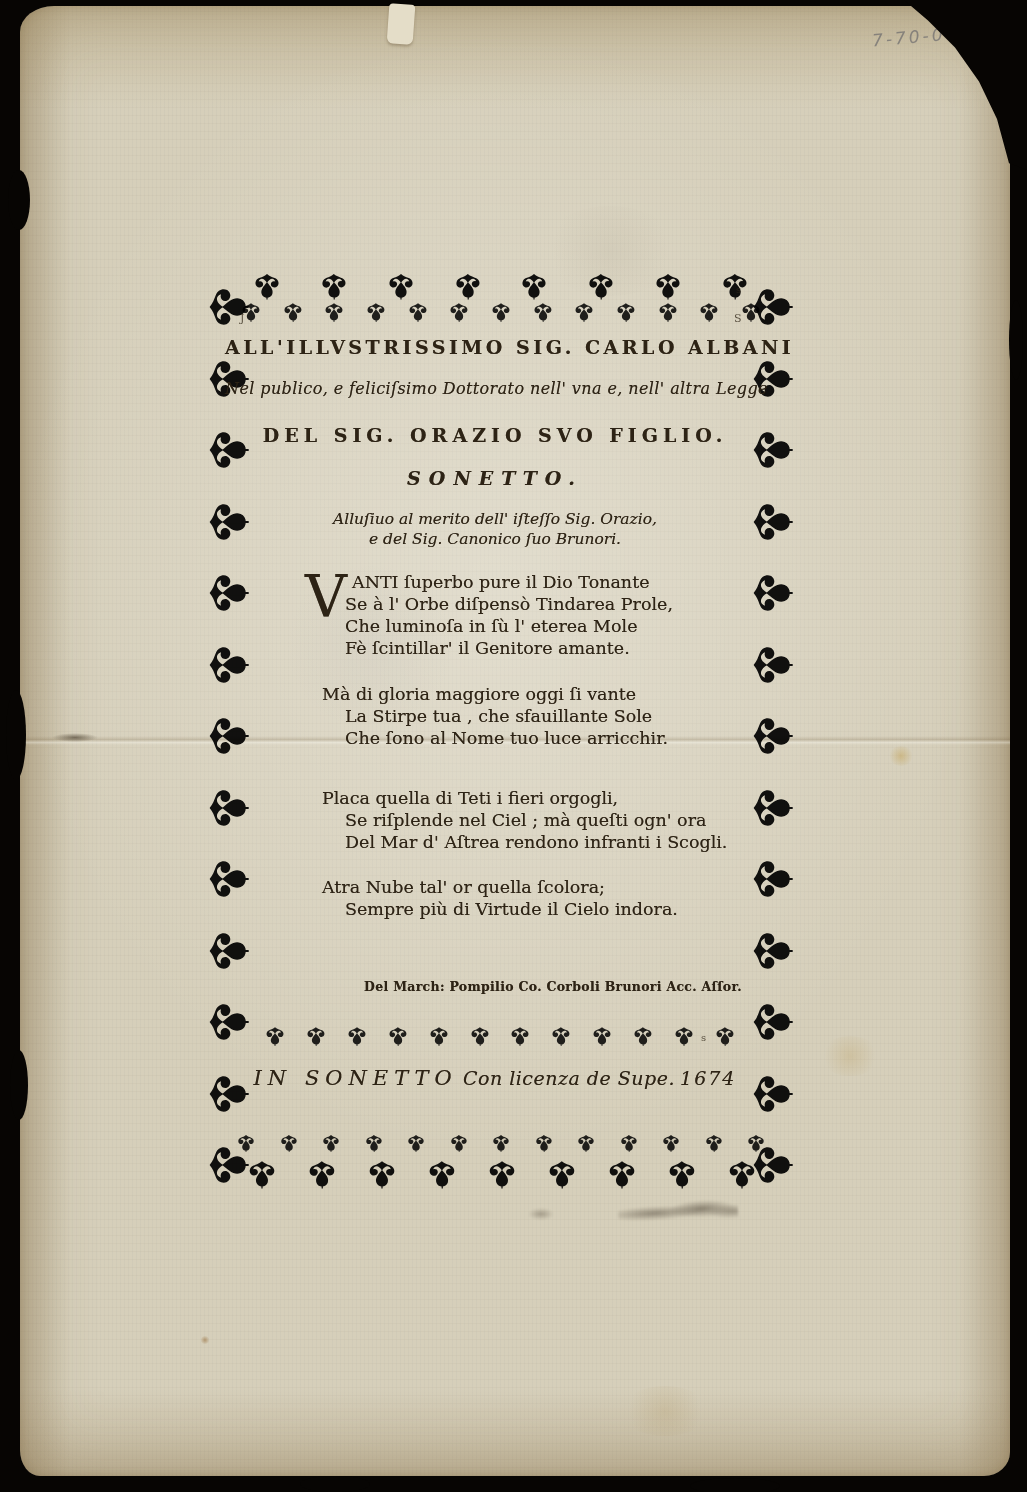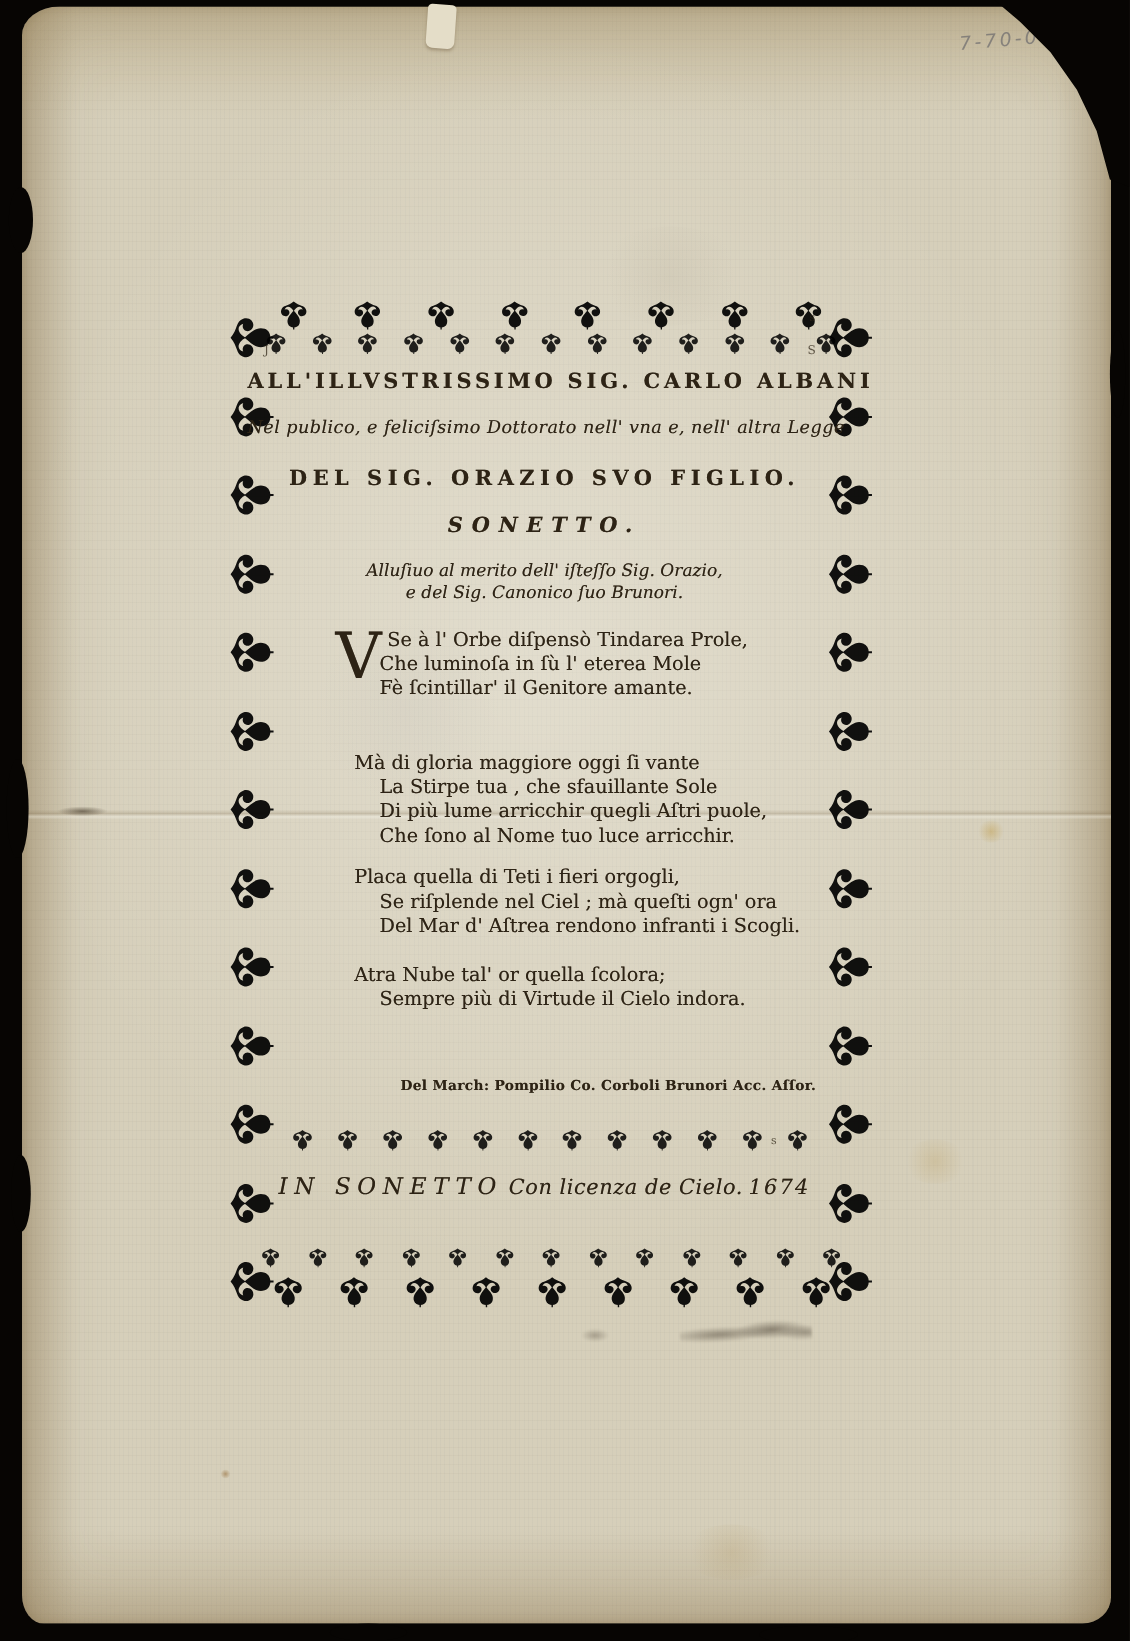--- a/index.html
+++ b/index.html
@@ -405,48 +405,48 @@
       <div class="tline title1 ink">ALL'ILLVSTRISSIMO SIG. CARLO ALBANI</div>
       <div class="tline ital1 ink">Nel publico, e feliciſsimo Dottorato nell' vna e, nell' altra Legge</div>
       <div class="tline title2 ink">DEL SIG. ORAZIO SVO FIGLIO.</div>
       <div class="tline sonetto ink">SONETTO.</div>
       <div class="tline sub1 ink">Alluſiuo al merito dell' iſteſſo Sig. Orazio,</div>
       <div class="tline sub2 ink">e del Sig. Canonico ſuo Brunori.</div>
 
       <div class="dropcap ink">V</div>
 
       <div class="stanza st1 ink">
+        <div class="vline">ANTI ſuperbo pure il Dio Tonante</div>
         <div class="vline">Se à l' Orbe diſpensò Tindarea Prole,</div>
         <div class="vline">Che luminoſa in ſù l' eterea Mole</div>
         <div class="vline">Fè ſcintillar' il Genitore amante.</div>
       </div>
 
       <div class="stanza st2 ink">
         <div class="vline">Mà di gloria maggiore oggi ſi vante</div>
         <div class="vline">La Stirpe tua , che sfauillante Sole</div>
-        <div class="vline">Di più lume arricchir quegli Aſtri puole,</div>
         <div class="vline">Che ſono al Nome tuo luce arricchir.</div>
       </div>
 
       <div class="stanza st3 ink">
         <div class="vline">Placa quella di Teti i fieri orgogli,</div>
         <div class="vline">Se riſplende nel Ciel ; mà queſti ogn' ora</div>
         <div class="vline">Del Mar d' Aſtrea rendono infranti i Scogli.</div>
       </div>
 
       <div class="stanza st4 ink">
         <div class="vline">Atra Nube tal' or quella ſcolora;</div>
         <div class="vline">Sempre più di Virtude il Cielo indora.</div>
       </div>
 
       <div class="attrib ink">Del March: Pompilio Co. Corboli Brunori Acc. Aſſor.</div>
 
       <div class="imprint ink">
         <span class="caps">IN SONETTO</span>
-        <span class="rest">Con licenza de Cielo.</span>
+        <span class="rest">Con licenza de Supe.</span>
         <span class="year">1674</span>
       </div>
     </div>
   </div>
 
   <div class="tear-tr" style="position:absolute;right:0;top:0;"></div>
   <div class="nick n1"></div>
   <div class="nick n2"></div>
   <div class="nick n3"></div>
   <div class="nick n4"></div>

